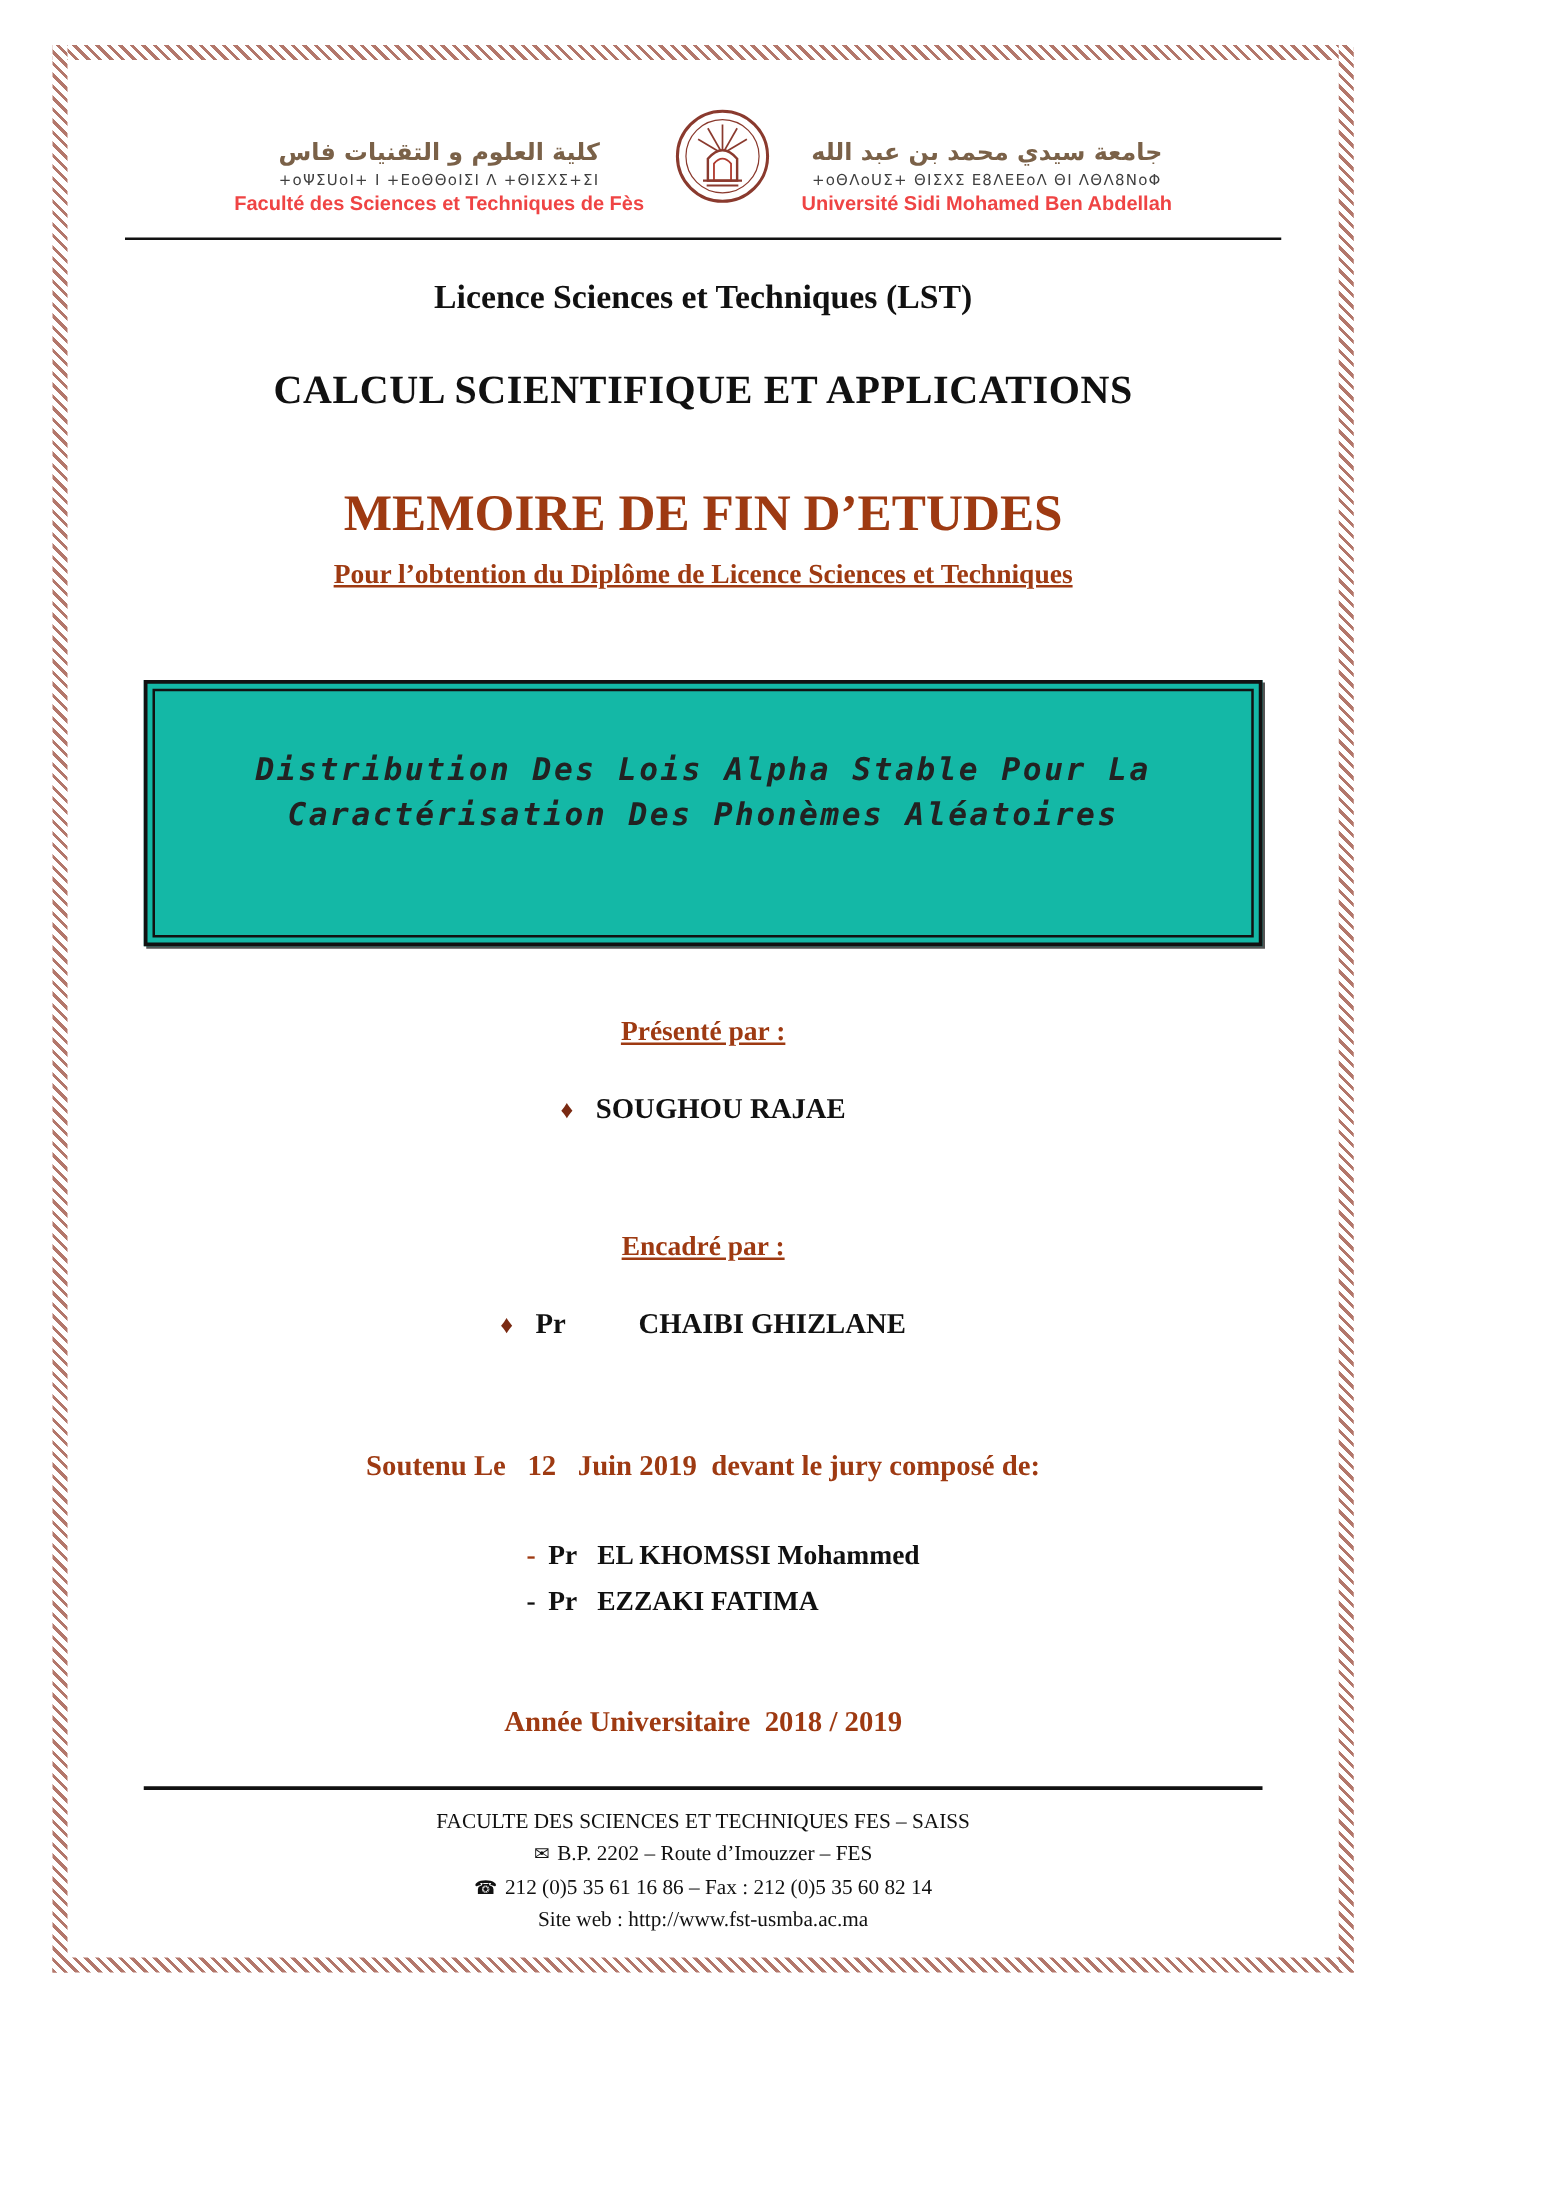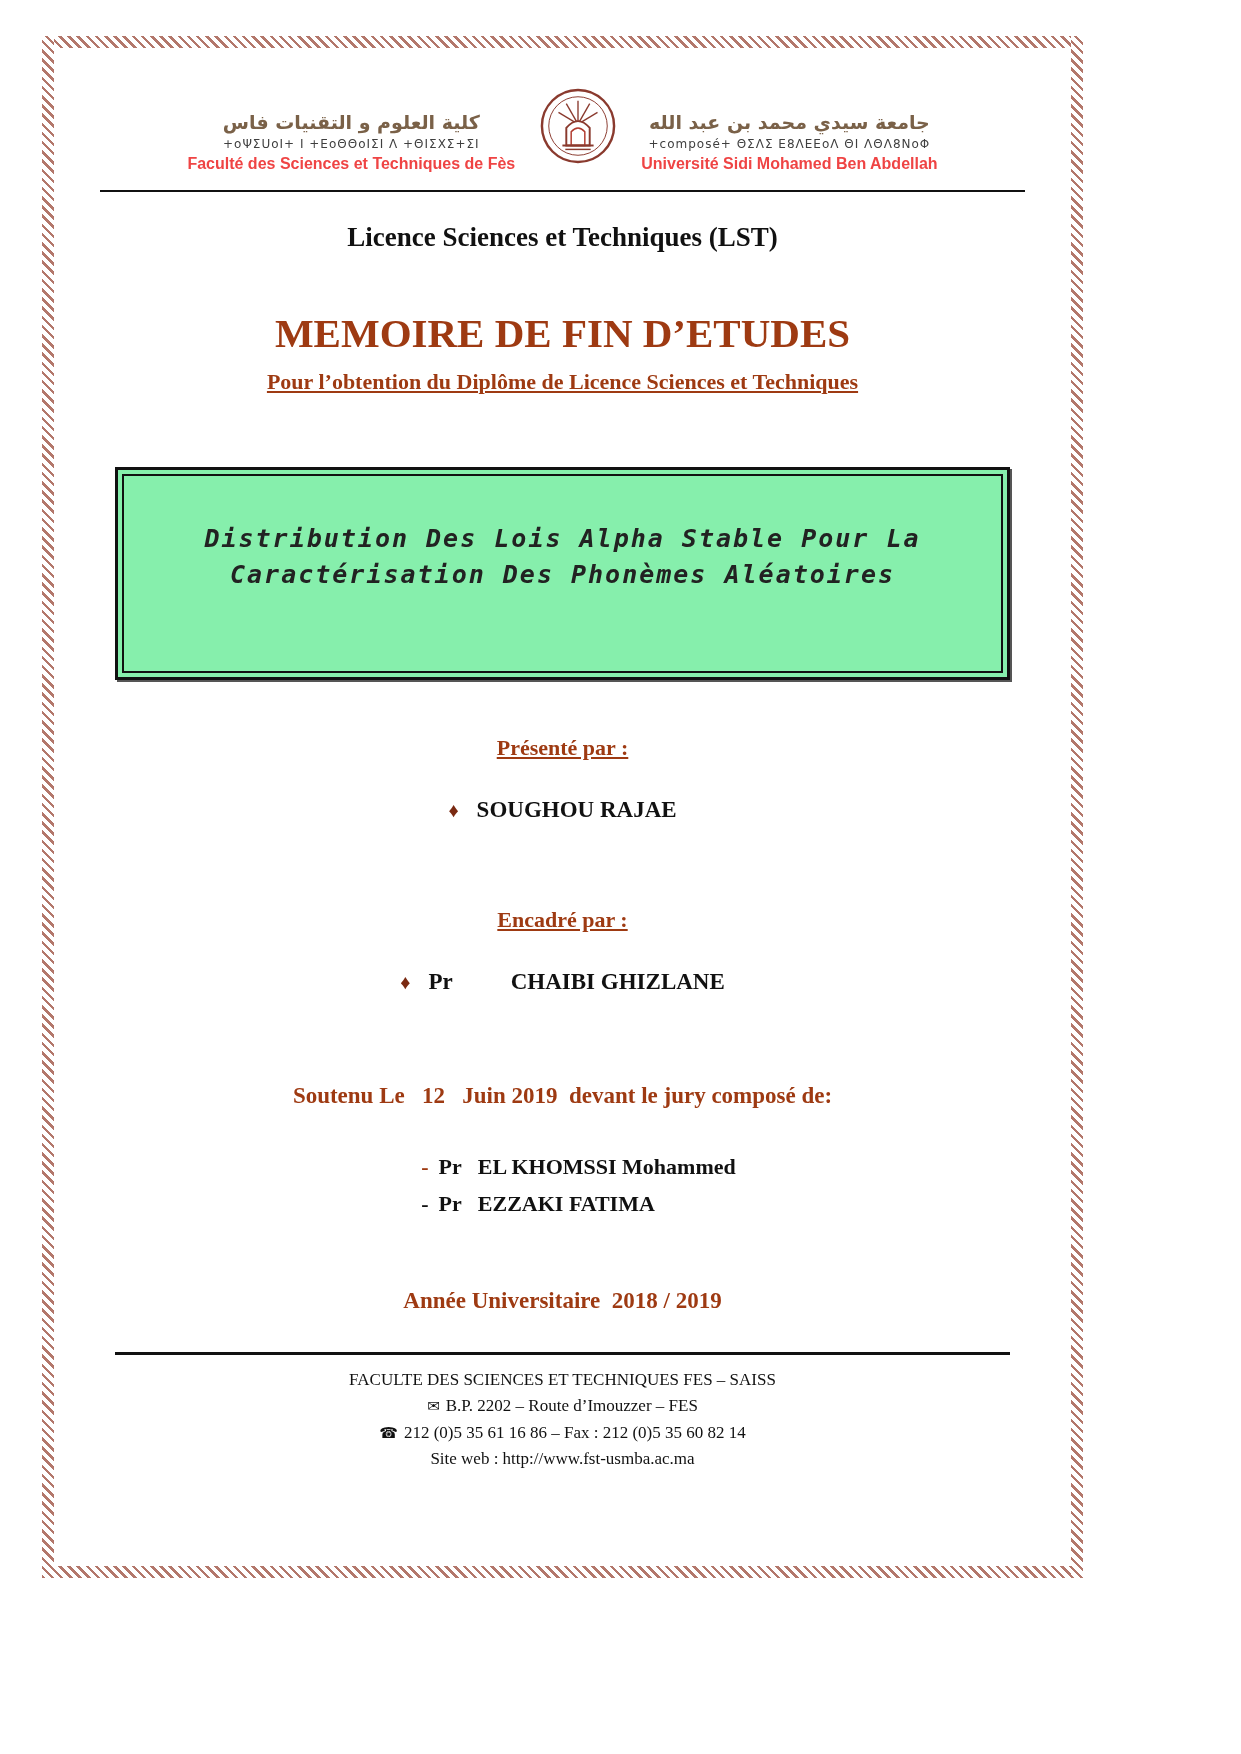--- a/index.html
+++ b/index.html
@@ -27,21 +27,21 @@
   .header-rule { height:2px; background:#111; width:91%; margin:16px auto 0 auto; }
 
   
   .program   { margin-top:30px; font-size:27px; font-weight:bold; color:#111; }
   .specialty { margin-top:40px; font-size:32px; font-weight:bold; color:#111; letter-spacing:0.5px; }
   .accent    { color:var(--accent,#9e3a12); }
   .memoire   { margin-top:56px; font-size:41px; font-weight:bold; }
   .subtitle  { margin-top:12px; font-size:22px; font-weight:bold; text-decoration:underline; }
 
   
-  .title-box-outer { margin:72px auto 0 auto; width:88%; border:3px solid #111; padding:4px; background:#86efac; box-shadow:2px 2px 0 #555; }
+  .title-box-outer { margin:72px auto 0 auto; width:88%; border:3px solid #111; padding:4px; background:#14b8a6; box-shadow:2px 2px 0 #555; }
   .title-box-inner { border:2px solid #111; padding:45px 30px 78px 30px; }
   .thesis-title { font-family:"DejaVu Sans Mono", monospace; font-style:italic; font-weight:bold; font-size:25px; letter-spacing:2px; line-height:1.45; color:#222; }
 
   .section-label { font-size:22px; font-weight:bold; text-decoration:underline; }
   .presented-label { margin-top:55px; }
   .person-row { margin-top:36px; font-size:23px; font-weight:bold; color:#111; }
   .bullet { color:#7a2a12; margin-right:18px; font-size:20px; }
   .encadre-label { margin-top:84px; }
   .pr-gap { display:inline-block; width:58px; }
 
@@ -90,29 +90,30 @@
           </g>
           <path d="M28 60 L28 42 Q40 28 52 42 L52 60 Z" fill="#ffffff" stroke="#8a3a2e" stroke-width="2"></path>
           <path d="M33 60 L33 46 Q40 38 47 46 L47 60 Z" fill="none" stroke="#b03a2e" stroke-width="1.5"></path>
           <line x1="24" y1="60" x2="56" y2="60" stroke="#8a3a2e" stroke-width="2"></line>
           <line x1="27" y1="64" x2="53" y2="64" stroke="#8a3a2e" stroke-width="1.5"></line>
         </svg>
       </div>
 
       <div class="inst">
         <div class="arabic">جامعة سيدي محمد بن عبد الله</div>
-        <div class="tifinagh">+composé+ ΘΣΛΣ Ε8ΛΕΕoΛ ΘΙ ΛΘΛ8ΝoΦ</div>
+        <div class="tifinagh">+oΘΛoUΣ+ ΘΙΣΧΣ Ε8ΛΕΕoΛ ΘΙ ΛΘΛ8ΝoΦ</div>
         <div class="latin">Université Sidi Mohamed Ben Abdellah</div>
       </div>
     </div>
 
     <div class="header-rule"></div>
 
     <div class="program">Licence Sciences et Techniques (LST)</div>
 
+    <div class="specialty">CALCUL SCIENTIFIQUE ET APPLICATIONS</div>
 
     <div class="memoire accent">MEMOIRE DE FIN D’ETUDES</div>
 
     <div class="subtitle accent">Pour l’obtention du Diplôme de Licence Sciences et Techniques</div>
 
     <div class="title-box-outer">
       <div class="title-box-inner">
         <div class="thesis-title">Distribution Des Lois Alpha Stable Pour La Caractérisation Des Phonèmes Aléatoires</div>
       </div>
     </div>

